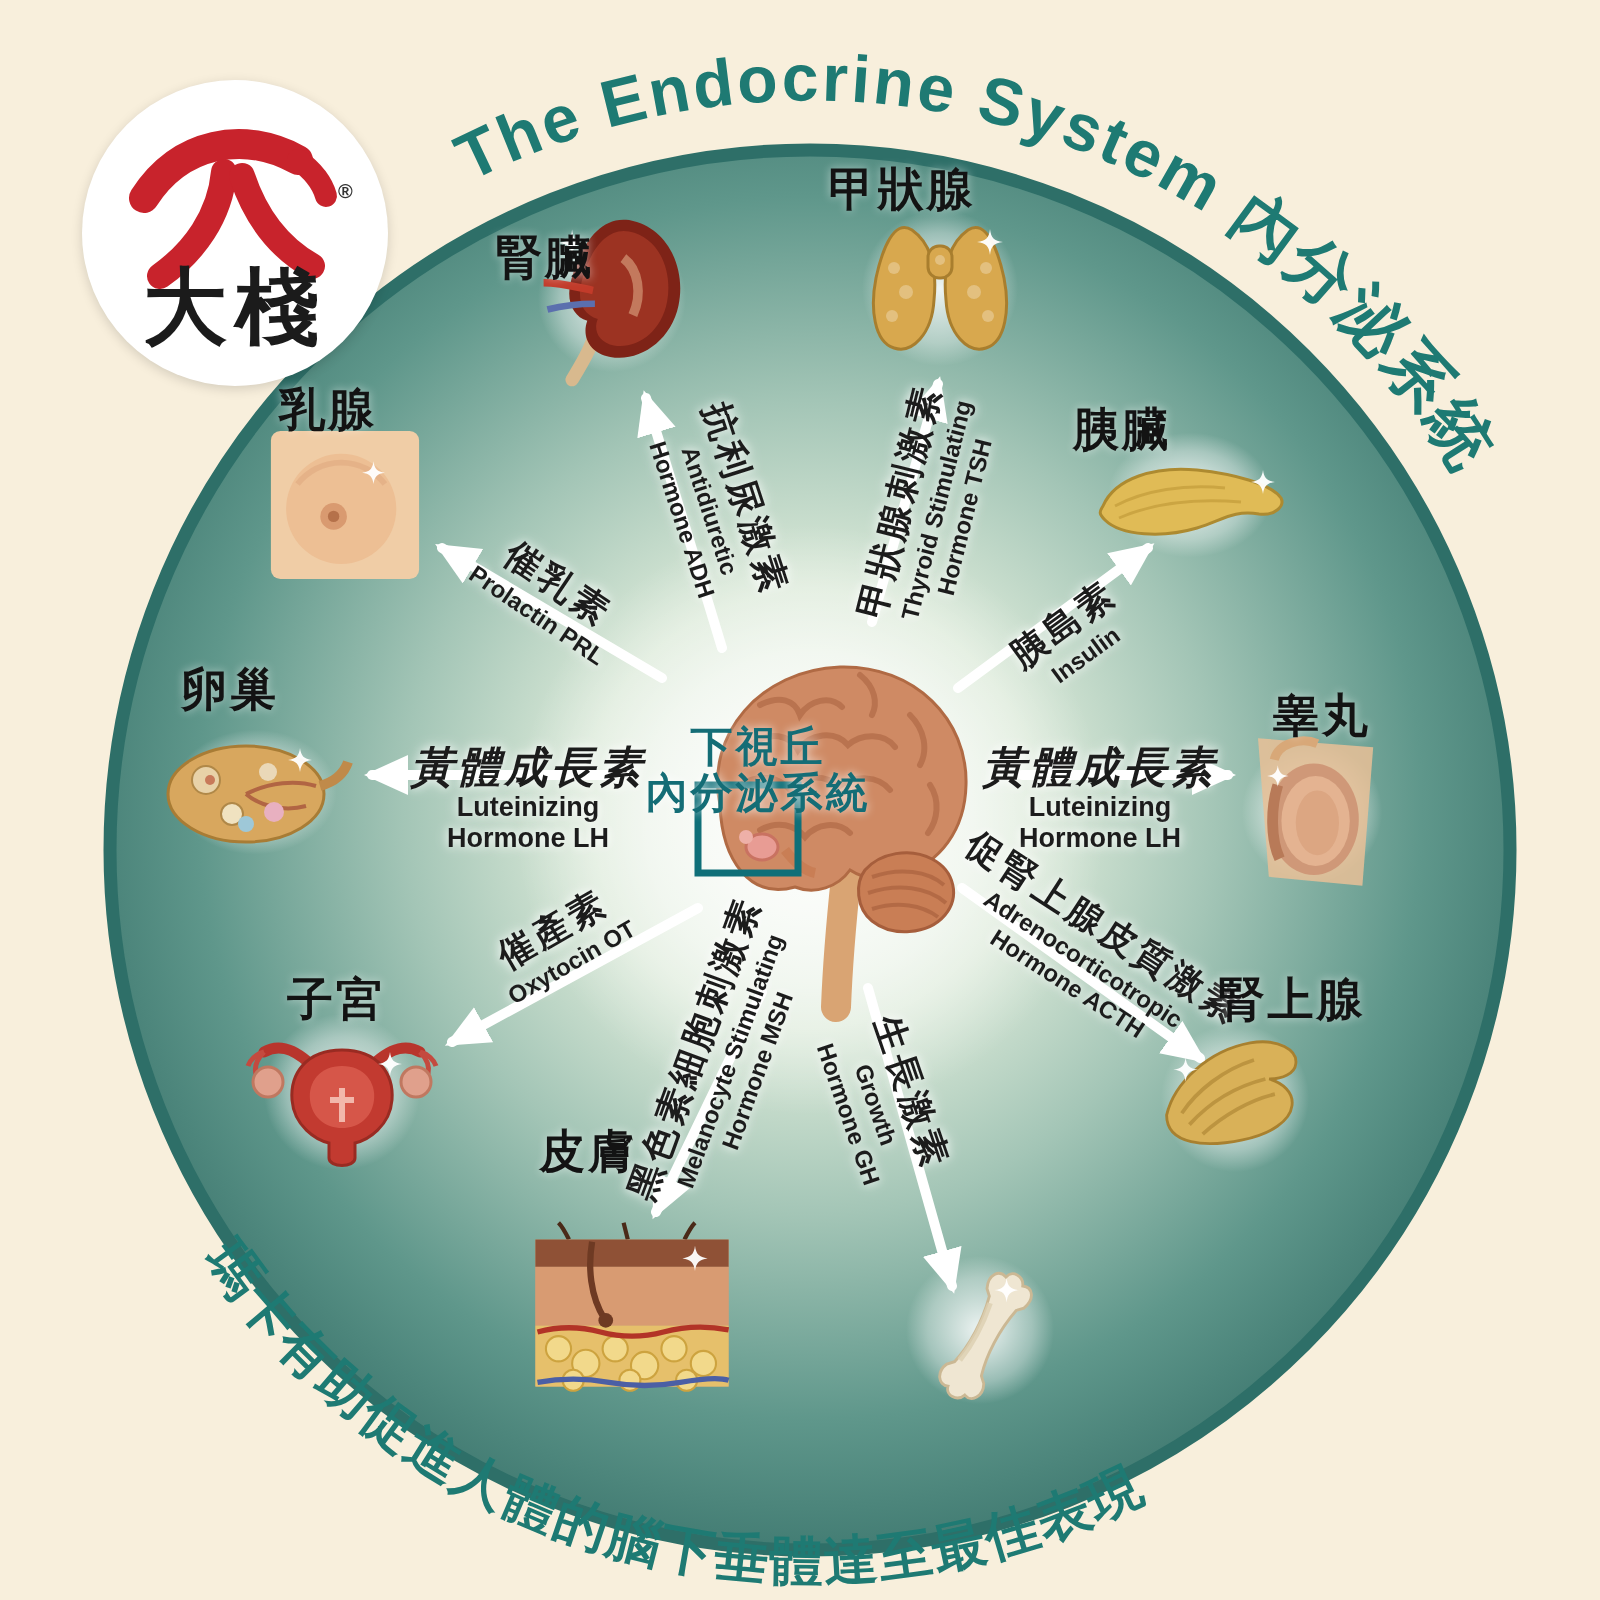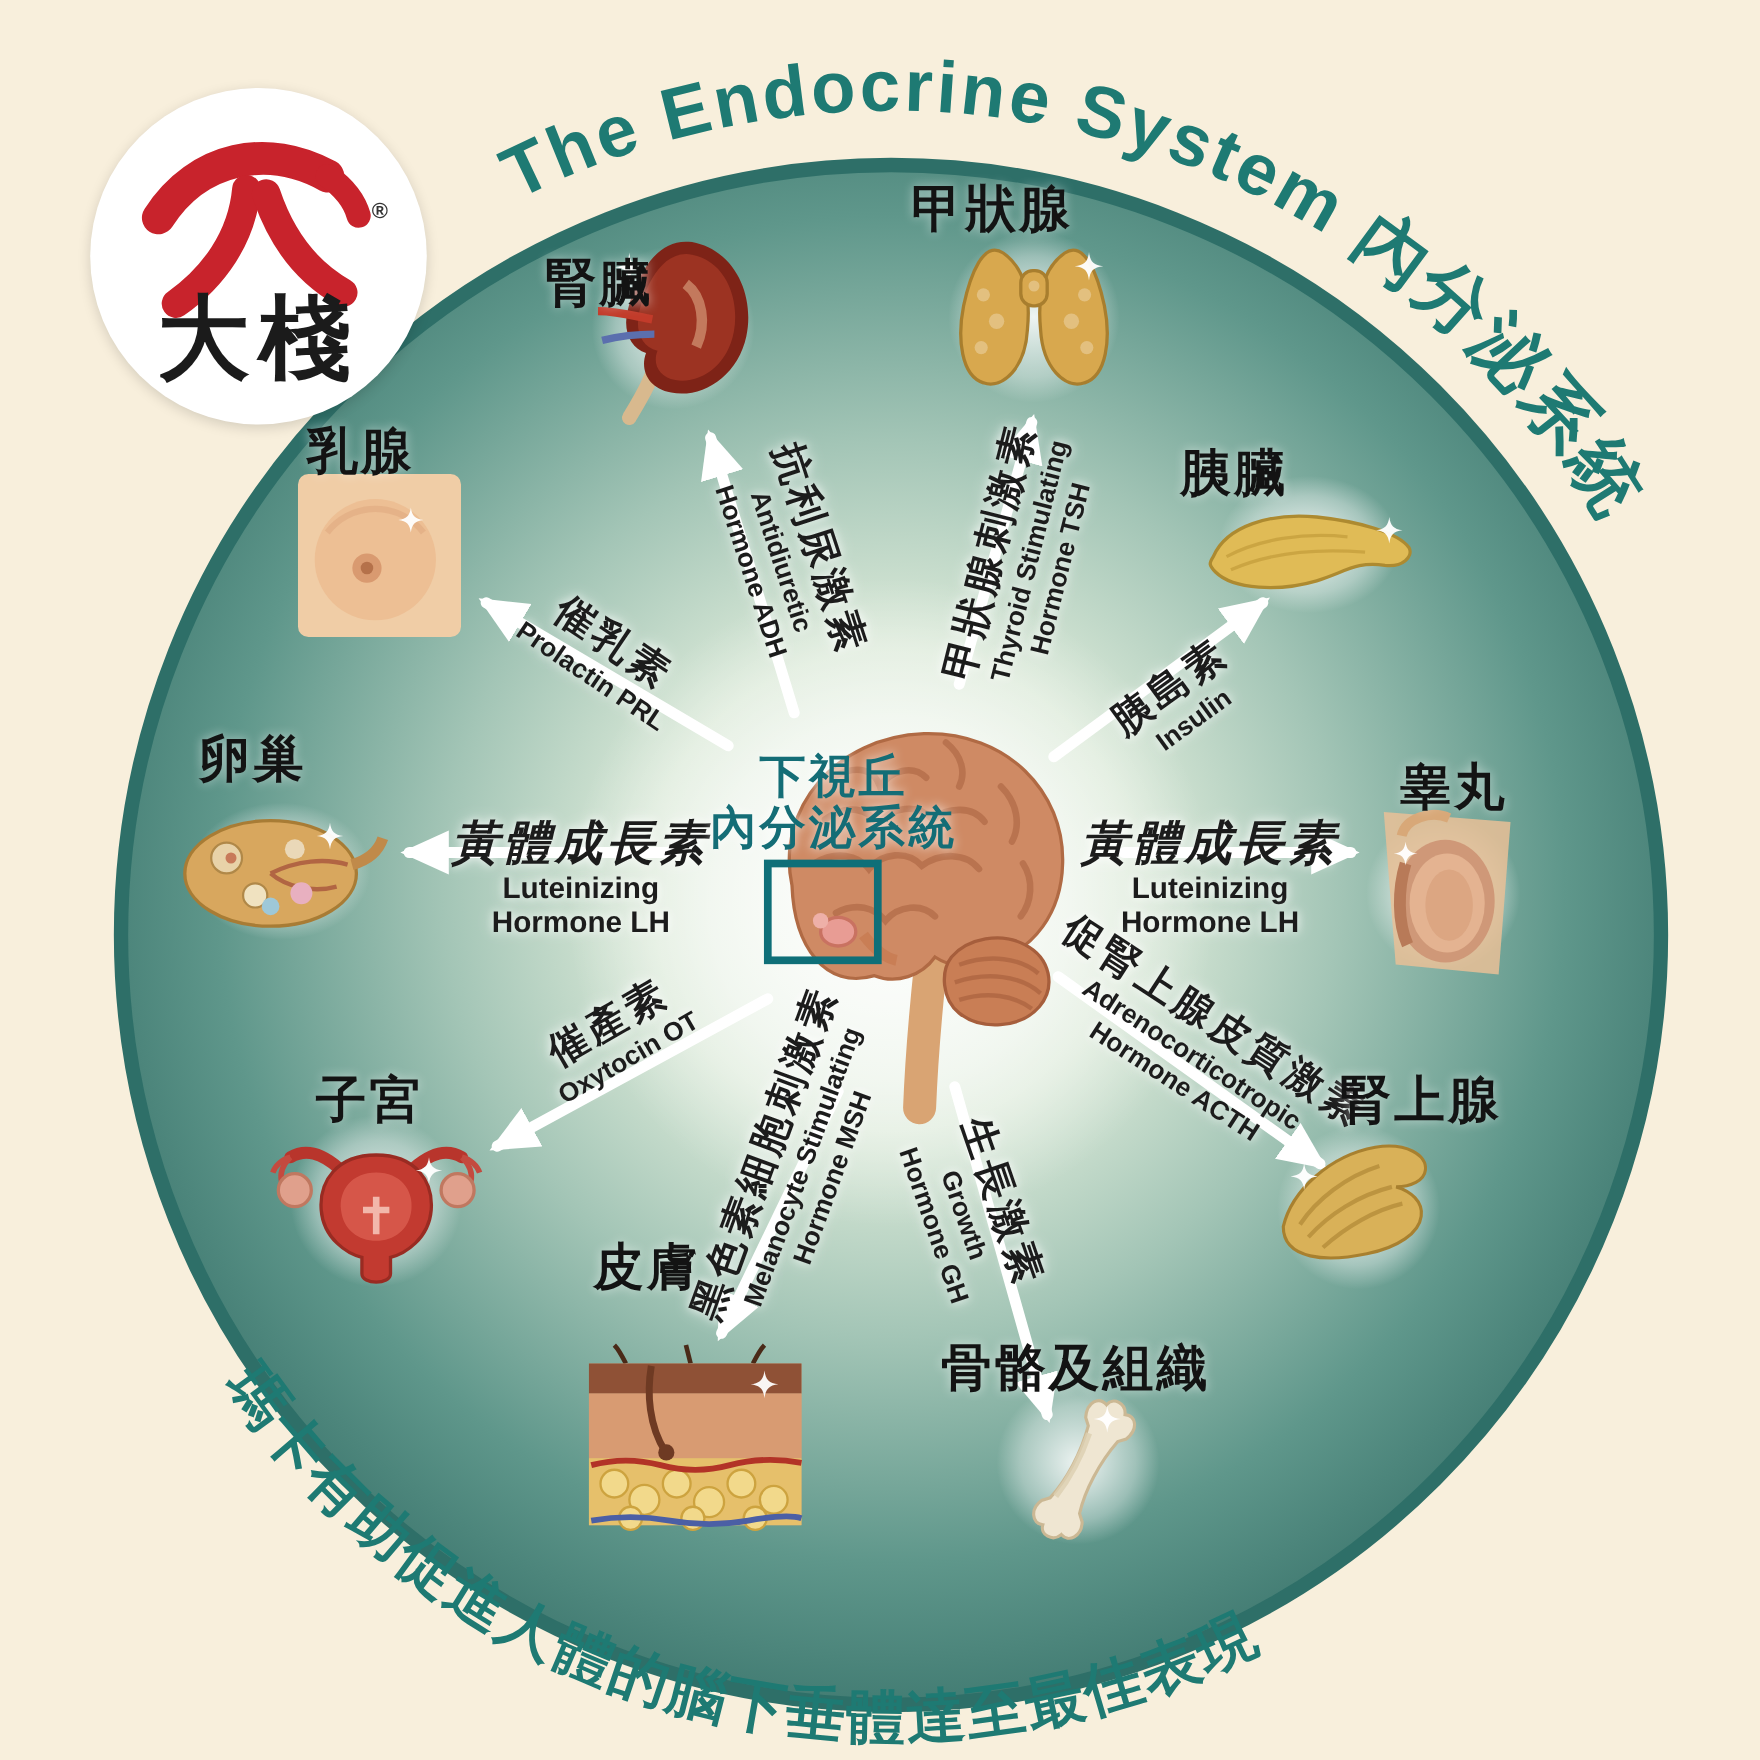--- a/index.html
+++ b/index.html
@@ -40,21 +40,21 @@
     text-shadow:0 0 8px rgba(255,255,255,0.85), 0 0 16px rgba(255,255,255,0.6);
   }
   .hlabel .zh { font-size:36px; font-weight:bold; letter-spacing:4px; line-height:46px; }
   .hlabel .en { font-size:24px; font-weight:bold; line-height:29px; }
   .hlabel.lh .zh { font-size:43px; line-height:50px;font-style:italic; }
   .hlabel.lh .en { font-size:27px; line-height:31px; }
 
   .center-label {
     position:absolute; transform:translate(-50%,-50%);
     font-size:42px; font-weight:bold; color:#146d76; letter-spacing:3px;
-    text-shadow:0 0 10px rgba(255,255,255,0.85); white-space:nowrap;
+    text-shadow:0 0 10px rgba(255,255,255,0.85); white-space:nowrap;margin-top:41px;
   }
 
   .logo {
     position:absolute; left:82px; top:80px; width:306px; height:306px;
     background:#ffffff; border-radius:50%;
     box-shadow:0 3px 12px rgba(0,0,0,0.15);
   }
   .logo svg { width:100%; height:100%; }
   .logo .brand-text { font-size:84px; font-weight:bold; fill:#1b1b1b; letter-spacing:8px; }
   .logo .reg-mark { font-size:20px; fill:#333333; font-weight:bold; }
@@ -348,21 +348,20 @@
   </div>
 
   <div class="center-label" style="left:758px;top:706px">下視丘</div>
   <div class="center-label" style="left:758px;top:752px">內分泌系統</div>
 
   <div class="organ-name" style="left:545px;top:258px">腎臟</div>
   <div class="organ-name" style="left:902px;top:190px">甲狀腺</div>
   <div class="organ-name" style="left:1122px;top:430px">胰臟</div>
   <div class="organ-name" style="left:1322px;top:716px">睾丸</div>
   <div class="organ-name" style="left:1292px;top:1000px">腎上腺</div>
-  <div class="organ-name" style="left:978px;top:1244px">骨骼及組織</div>
   <div class="organ-name" style="left:588px;top:1152px">皮膚</div>
   <div class="organ-name" style="left:336px;top:1000px">子宮</div>
   <div class="organ-name" style="left:230px;top:690px">卵巢</div>
   <div class="organ-name" style="left:328px;top:410px">乳腺</div>
 
   <div class="logo">
     <svg viewBox="0 0 306 306">
       <g stroke="#c8232c" stroke-linecap="round" fill="none">
         <path d="M62,118 C98,62 162,50 216,80" stroke-width="30"></path>
         <path d="M216,80 C230,90 240,102 244,116" stroke-width="22"></path>

